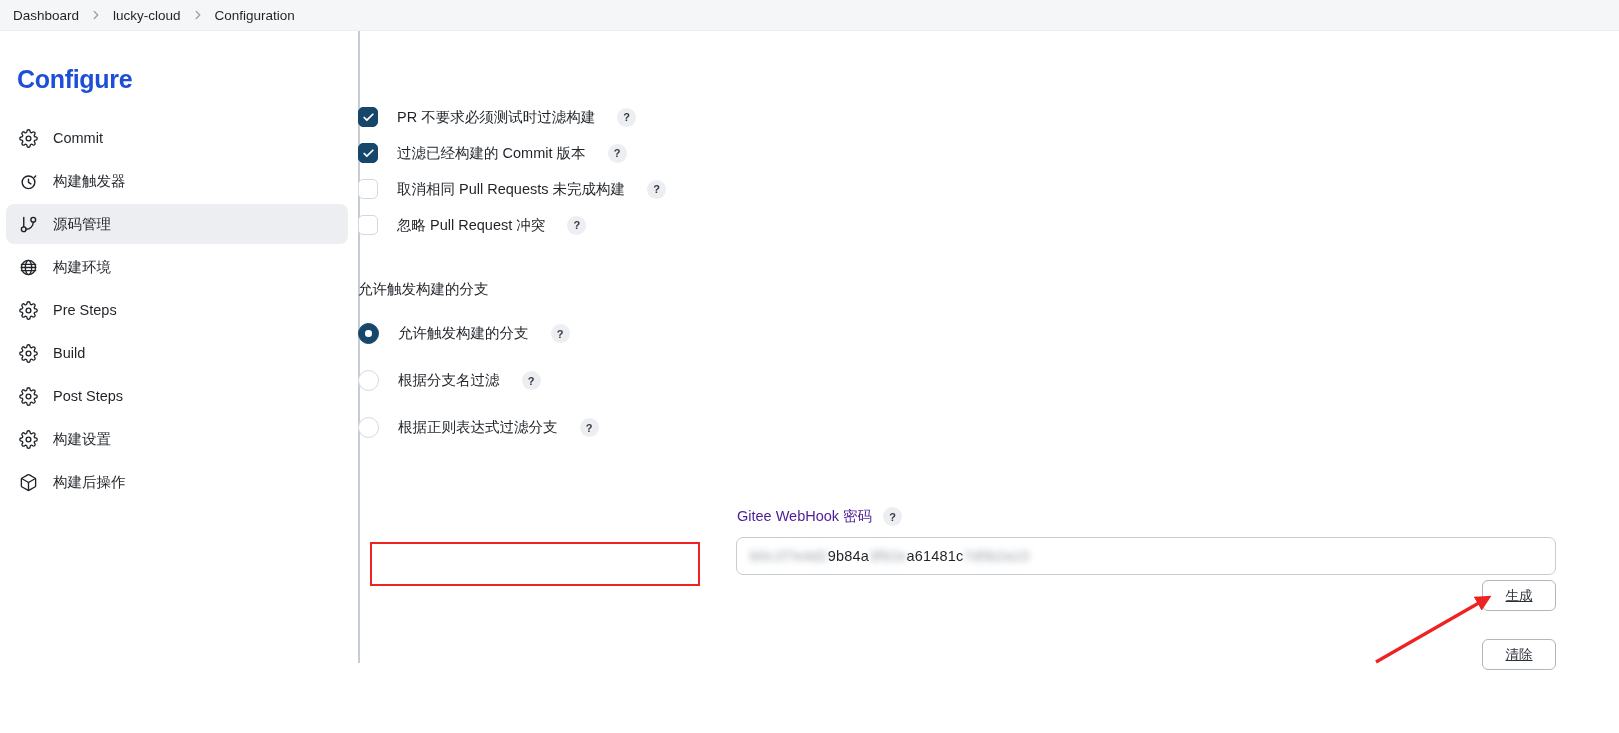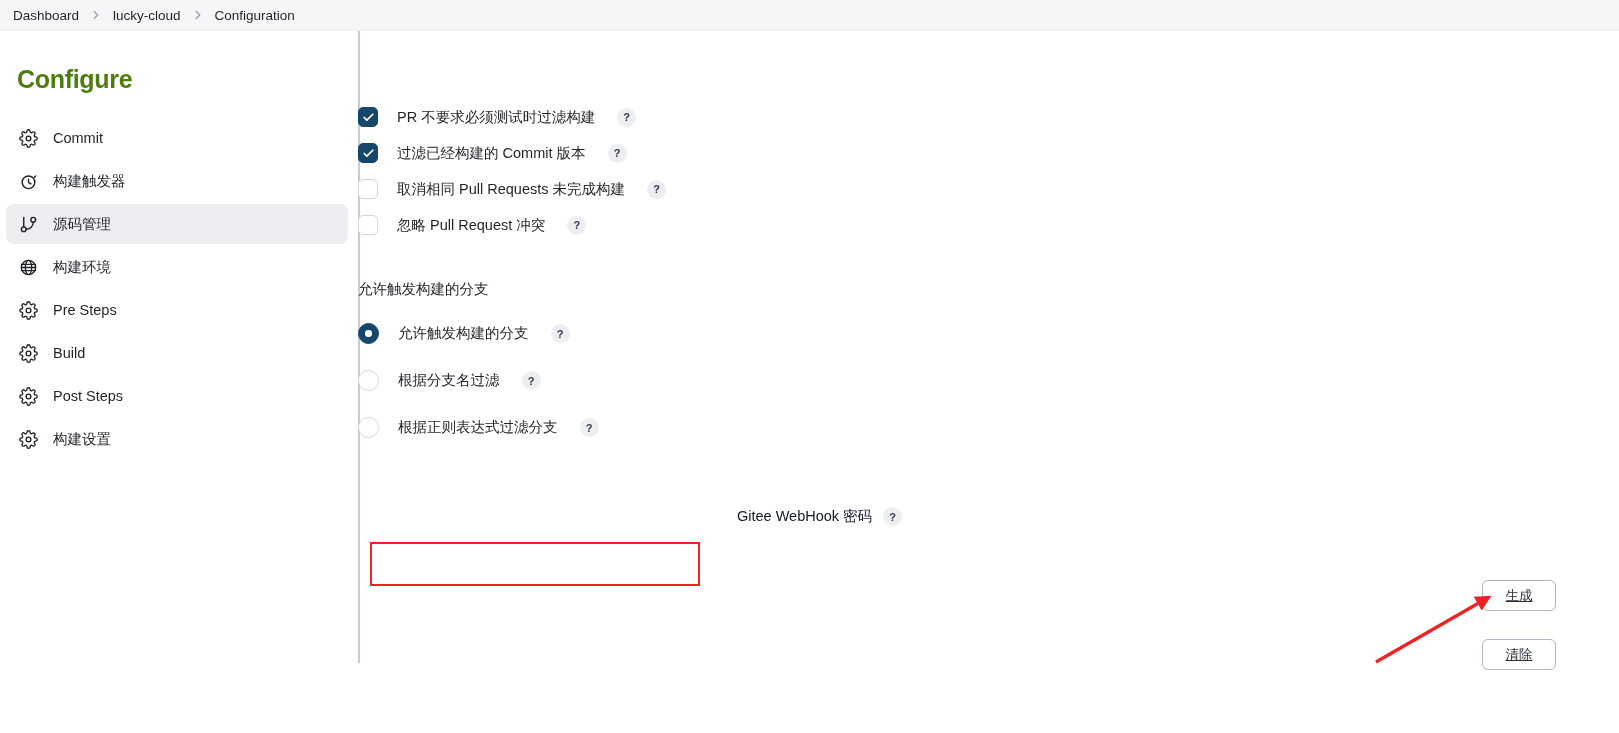--- a/index.html
+++ b/index.html
@@ -48,21 +48,21 @@
   .sidebar {
     width: 358px;
     flex: 0 0 358px;
     padding: 0;
     position: relative;
   }
   .sidebar-title {
     font-size: 25px;
     font-weight: 700;
     letter-spacing: -0.3px;
-    color: #4d7c0f;
+    color: #1d4ed8;
     padding: 34px 0 0 17px;
   }
   .nav {
     margin-top: 24px;
     padding: 0 10px 0 6px;
   }
   .nav-item {
     display: flex;
     align-items: center;
     gap: 14px;
@@ -181,21 +181,21 @@
   .field-block { margin-top: 56px; }
   .field-label-row {
     display: flex;
     align-items: center;
     gap: 8px;
     padding-left: 379px;
     margin-bottom: 11px;
   }
   .field-label {
     font-size: 14.5px;
-    color: #0f172a;
+    color: #4c1d95;
   }
   .input-wrap {
     padding-left: 378px;
     padding-right: 63px;
   }
   .text-input {
     width: 100%;
     height: 38px;
     border: 1.5px solid #c6ccd4;
     border-radius: 7px;
@@ -363,20 +363,30 @@
       <div class="nav-item">
         <span class="ico">
           <svg width="19" height="19" viewBox="0 0 24 24" fill="none" stroke="#1f2328" stroke-width="1.7" stroke-linecap="round" stroke-linejoin="round">
               <circle cx="12" cy="12" r="3"></circle>
               <path d="M19.4 15a1.65 1.65 0 0 0 .33 1.82l.06.06a2 2 0 1 1-2.83 2.83l-.06-.06a1.65 1.65 0 0 0-1.82-.33 1.65 1.65 0 0 0-1 1.51V21a2 2 0 1 1-4 0v-.09A1.65 1.65 0 0 0 9 19.4a1.65 1.65 0 0 0-1.82.33l-.06.06a2 2 0 1 1-2.83-2.83l.06-.06a1.65 1.65 0 0 0 .33-1.82 1.65 1.65 0 0 0-1.51-1H3a2 2 0 1 1 0-4h.09A1.65 1.65 0 0 0 4.6 9a1.65 1.65 0 0 0-.33-1.82l-.06-.06a2 2 0 1 1 2.83-2.83l.06.06A1.65 1.65 0 0 0 9 4.6a1.65 1.65 0 0 0 1-1.51V3a2 2 0 1 1 4 0v.09a1.65 1.65 0 0 0 1 1.51 1.65 1.65 0 0 0 1.82-.33l.06-.06a2 2 0 1 1 2.83 2.83l-.06.06A1.65 1.65 0 0 0 19.4 9a1.65 1.65 0 0 0 1.51 1H21a2 2 0 1 1 0 4h-.09a1.65 1.65 0 0 0-1.51 1z"></path>
             </svg>
         </span>
         <span class="nav-label">构建设置</span>
       </div>
 
+      <div class="nav-item">
+        <span class="ico">
+          <svg width="19" height="19" viewBox="0 0 24 24" fill="none" stroke="#1f2328" stroke-width="1.7" stroke-linecap="round" stroke-linejoin="round">
+              <path d="M21 16V8a2 2 0 0 0-1-1.73l-7-4a2 2 0 0 0-2 0l-7 4A2 2 0 0 0 3 8v8a2 2 0 0 0 1 1.73l7 4a2 2 0 0 0 2 0l7-4A2 2 0 0 0 21 16z"></path>
+              <polyline points="3.27 6.96 12 12.01 20.73 6.96"></polyline>
+              <line x1="12" y1="22.08" x2="12" y2="12"></line>
+            </svg>
+        </span>
+        <span class="nav-label">构建后操作</span>
+      </div>
 
     </div>
 
     <div class="divider"></div>
   </div>
 
   <div class="main">
 
     <div class="check-group">
 
@@ -441,20 +451,27 @@
         <span class="opt-label">根据正则表达式过滤分支</span>
         <span class="help">?</span>
       </div>
 
     </div>
 
     <div class="field-block">
       <div class="field-label-row">
         <span class="field-label">Gitee WebHook 密码</span>
         <span class="help">?</span>
+      </div>
+      <div class="input-wrap">
+        <div class="text-input">
+          <span class="secret">
+            <span class="blur">b0c1f7e4d2</span><span>9b84a</span><span class="blur">3f92e</span><span>a61481c</span><span class="blur">7d5b2a10</span>
+          </span>
+        </div>
       </div>
     </div>
 
     <div class="btn btn-generate">生成</div>
     <div class="btn btn-clear">清除</div>
 
   </div>
 
   <div class="annot-box"></div>
   <svg class="annot-arrow" viewBox="0 0 160 95">

